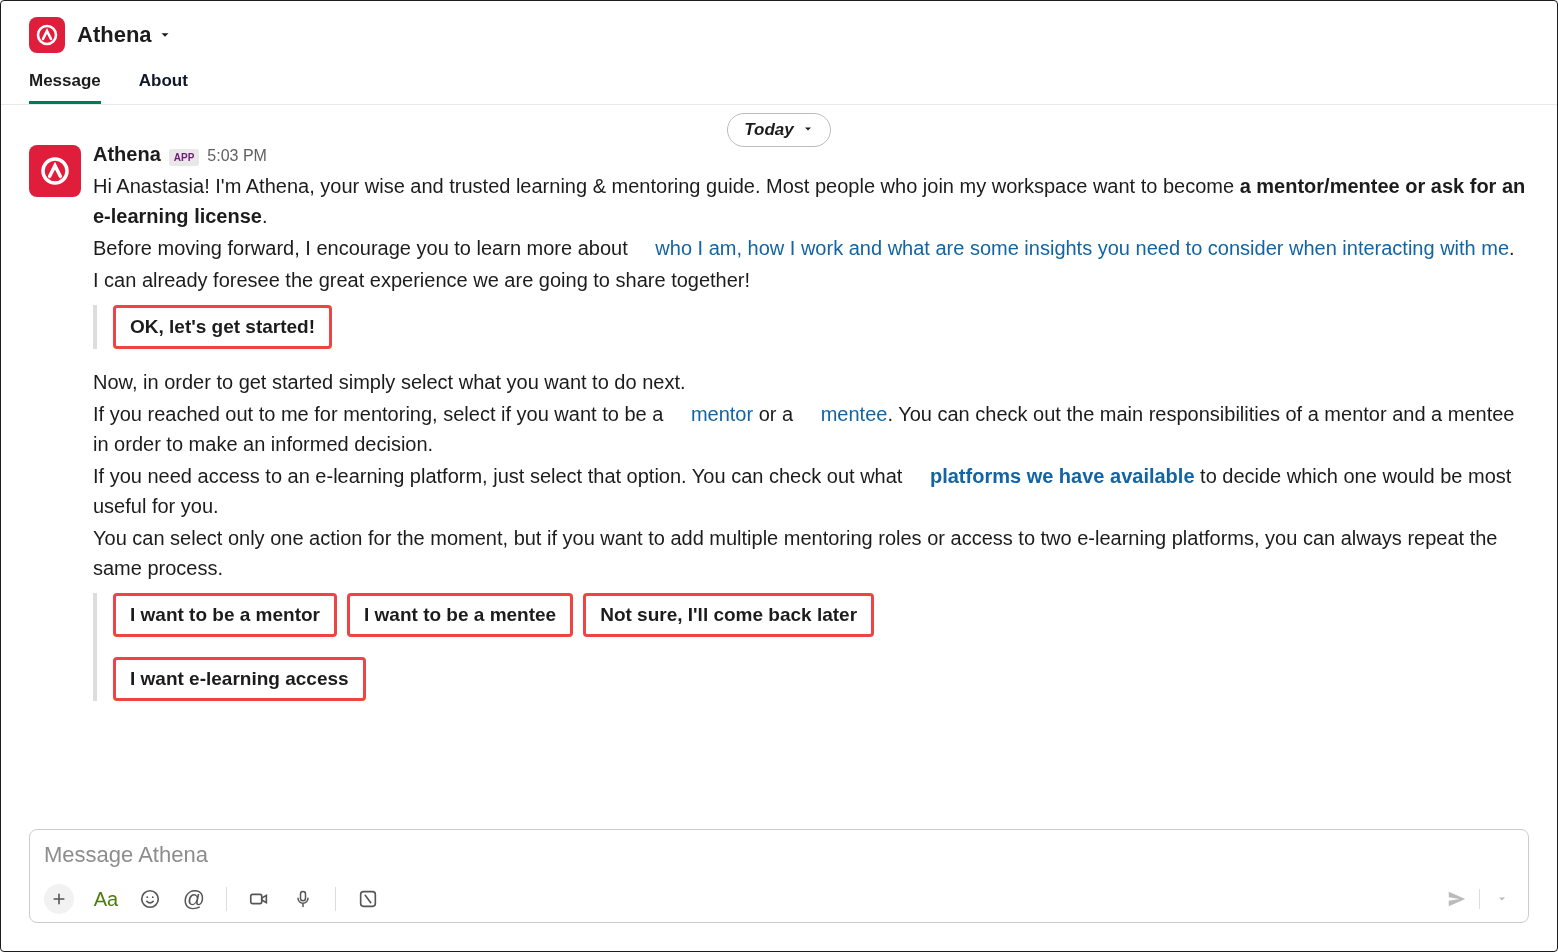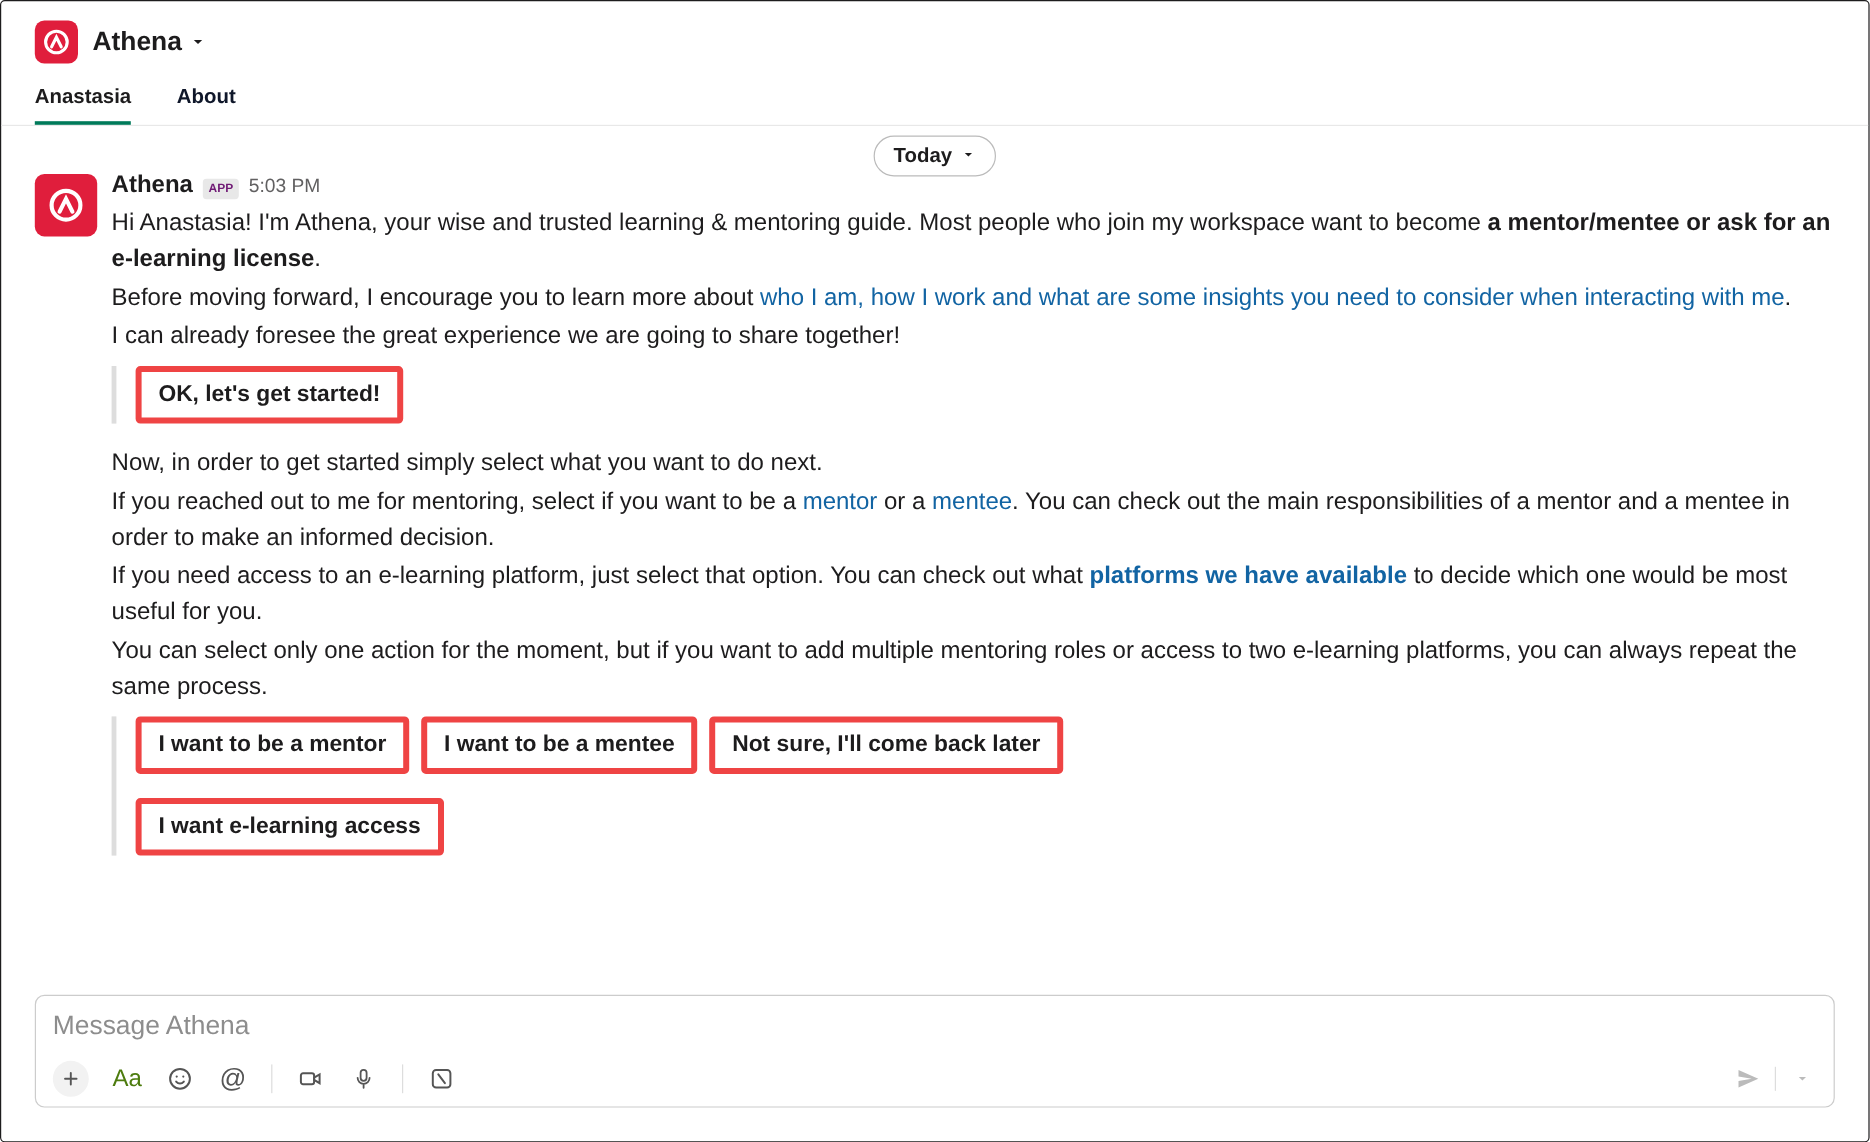--- a/index.html
+++ b/index.html
@@ -62,20 +62,21 @@
   }
   .tab.active { color: #1d1c1d; border-bottom-color: #007a5a; }
 
   
   .date-pill-wrap {
     position: relative;
     display: flex;
     justify-content: center;
     margin-top: 8px;
     z-index: 5;
+    font-style: italic;
   }
   .date-pill {
     display: flex;
     align-items: center;
     gap: 8px;
     font-size: 17px;
     font-weight: 700;
     background: #fff;
     border: 1px solid #bbb;
     padding: 6px 16px;
@@ -116,38 +117,38 @@
   .app-badge {
     font-size: 10px;
     font-weight: 700;
     background: #e8e8e8;
     color: #701a75;
     padding: 1px 5px;
     border-radius: 3px;
   }
   .timestamp { font-size: 16px; color: #616061; }
   .msg-body p { margin-bottom: 2px; }
-  .msg-body a, .link { color: #1264a3; text-decoration: none; cursor: pointer; }
+  .msg-body a, .link { color: #1264a3; text-decoration: none; cursor: pointer; margin-left: 22px; }
   .link-bold { font-weight: 700; }
   .bold { font-weight: 700; }
 
   
   .action-block {
     border-left: 4px solid #ddd;
     padding-left: 16px;
     margin: 10px 0 18px 0;
     display: flex;
     flex-wrap: wrap;
     gap: 10px;
   }
   .action-btn {
     font-size: 19px;
     font-weight: 700;
     background: #fff;
-    border: 5px solid #ef4444;
+    border: 3px solid #ef4444;
     border-radius: 4px;
     padding: 8px 14px;
     cursor: pointer;
     color: #1d1c1d;
   }
 
   
   .composer-wrap {
     padding: 0 28px 28px 28px;
   }
@@ -208,21 +209,21 @@
     <div class="app-title">
       <span>Athena</span>
       <span class="chevron-down">
         <svg viewBox="0 0 16 16" width="14" height="14" fill="#1d1c1d">
             <path d="M4 6l4 4 4-4z"></path>
           </svg>
       </span>
     </div>
   </div>
   <div class="tabs">
-    <div class="tab active">Anastasia</div>
+    <div class="tab active">Message</div>
     <div class="tab">About</div>
   </div>
 </div>
 
 <div class="message-area">
   <div class="date-pill-wrap">
     <div class="date-pill">
       <span>Today</span>
       <span>
         <svg viewBox="0 0 16 16" width="12" height="12" fill="#1d1c1d">

